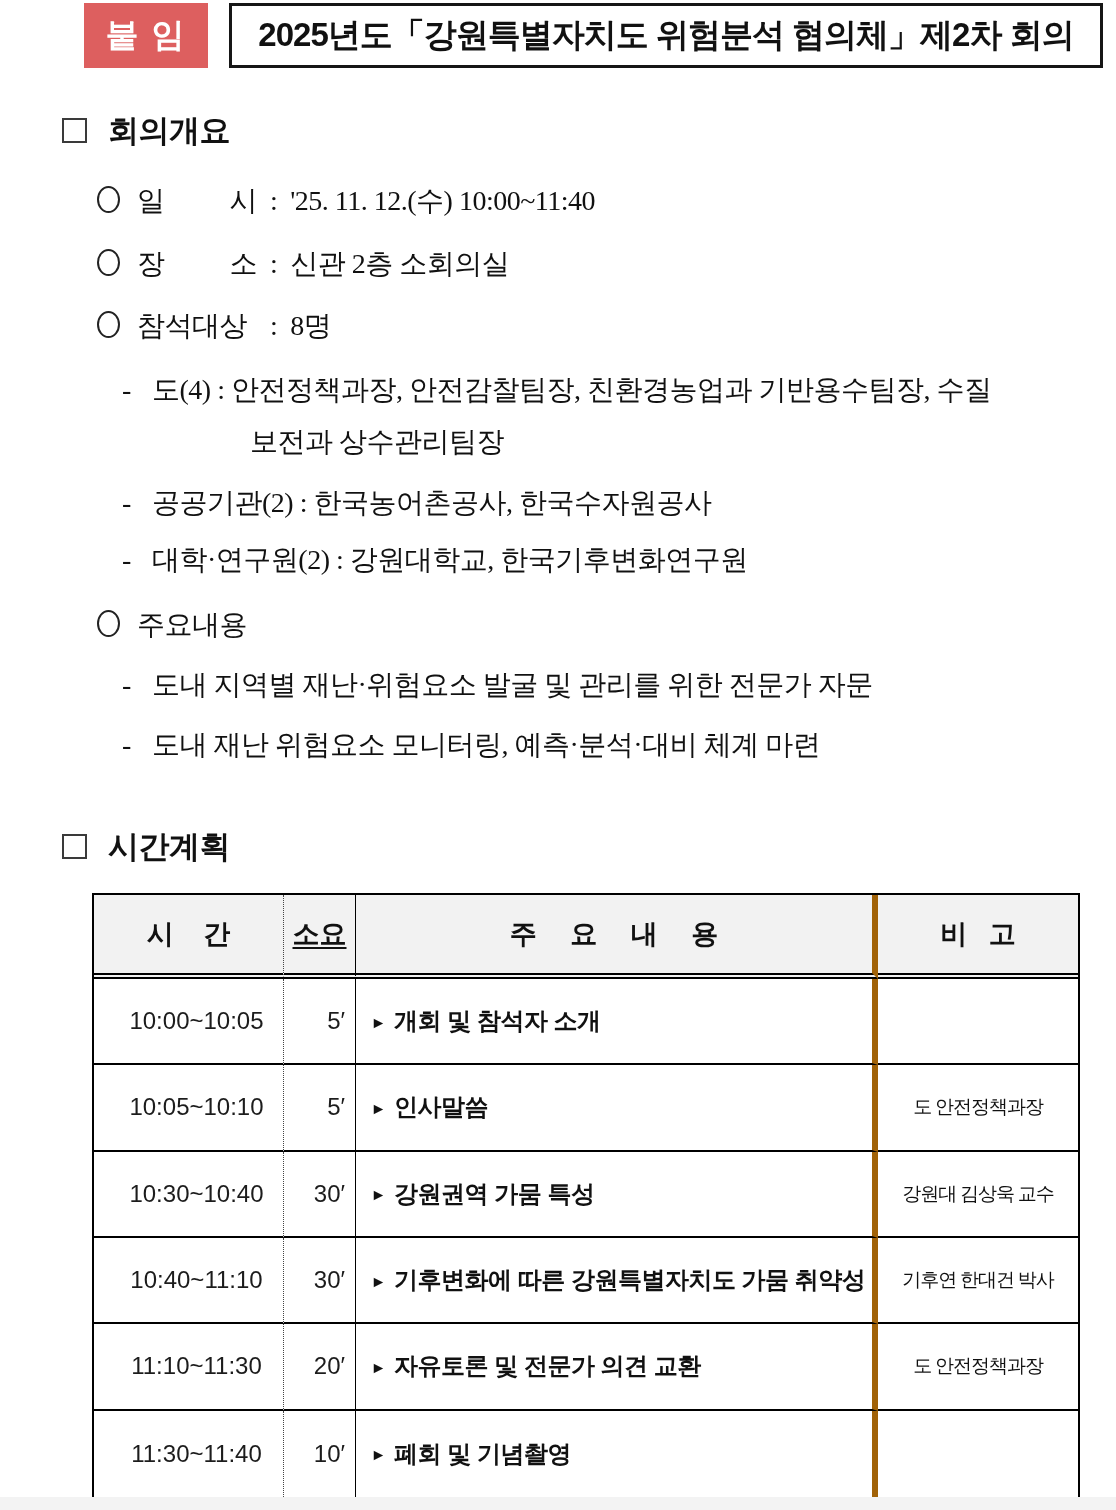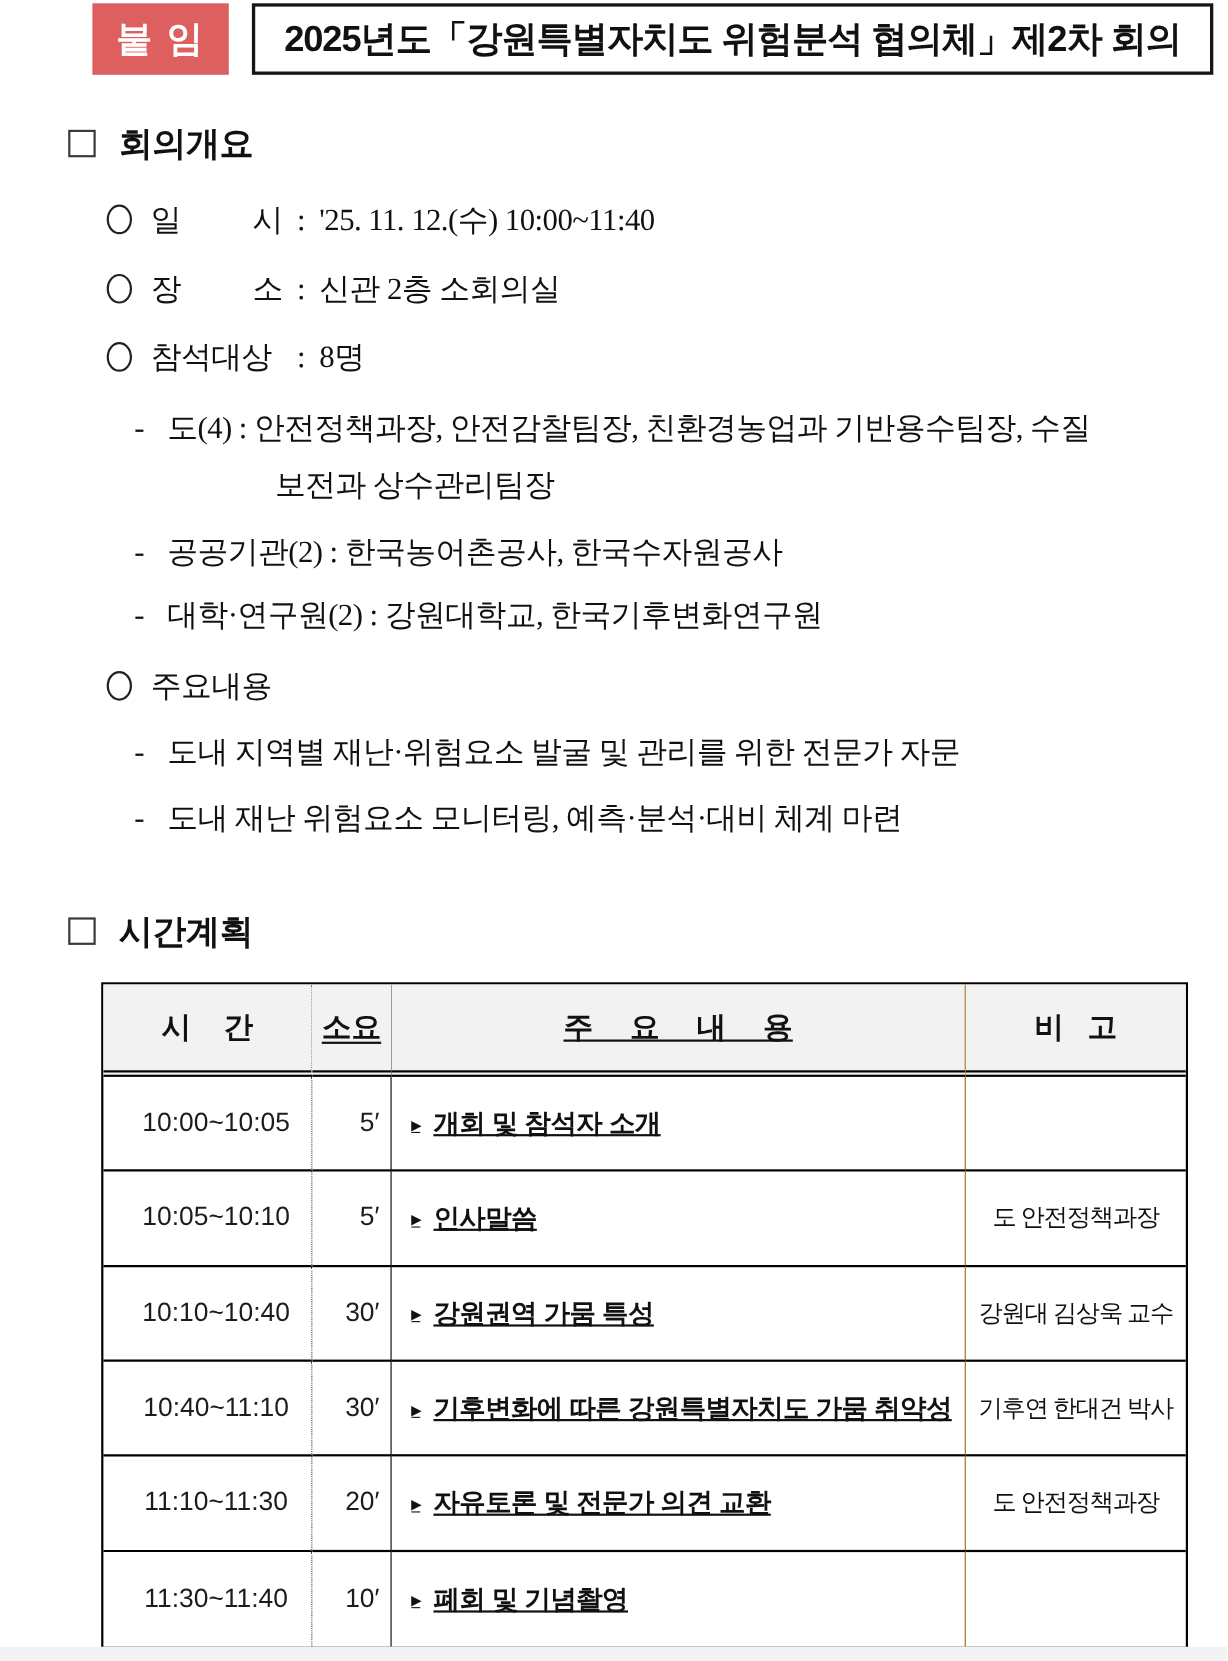--- a/index.html
+++ b/index.html
@@ -43,26 +43,26 @@
     font-family:"Liberation Sans",sans-serif;background:#fff;
   }
   .cell{display:flex;align-items:center;box-sizing:border-box;min-width:0;}
   .h-cell{background:#f2f2f2;font-weight:bold;font-size:27px;justify-content:center;border-bottom:6px double #000;}
   .h-time{word-spacing:22px;}
   .h-content{word-spacing:26px;}
   .h-note{word-spacing:14px;}
   .u-line{text-decoration:underline;text-underline-offset:4px;}
   .col1{border-right:1px dotted #444;}
   .col2{border-right:1px solid #000;}
-  .col3{border-right:1px solid #a16207;text-decoration:underline;}
+  .col3{border-right:6px solid #a16207;}
   .row-sep{border-bottom:2px solid #000;}
   .c-time{justify-content:center;font-size:24px;color:#1c1c1c;padding-left:16px;}
   .c-dur{justify-content:flex-end;padding-right:10px;font-size:24px;color:#1c1c1c;}
   .c-content{justify-content:flex-start;padding-left:18px;font-weight:bold;font-size:24px;letter-spacing:-0.5px;gap:12px;white-space:nowrap;}
-  .c-note{justify-content:center;font-family:"Liberation Serif",serif;font-size:22px;letter-spacing:-1px;white-space:nowrap;}
+  .c-note{justify-content:center;font-family:"Liberation Serif",serif;font-size:19px;letter-spacing:-1px;white-space:nowrap;}
   .tri{font-size:17px;line-height:1;flex:none;transform:translateY(1px);}
   .footer-strip{position:absolute;left:0;top:1497px;width:1116px;height:13px;background:#f3f3f3;}
 </style>
 </head>
 <body>
 
 <div class="page">
 
   <div class="doc-header">
     <div class="badge" style="background: rgb(221, 95, 95);">붙 임</div>
@@ -155,21 +155,21 @@
     <div class="cell c-note row-sep"></div>
 
     <div class="cell c-time col1 row-sep">10:05~10:10</div>
     <div class="cell c-dur col2 row-sep">5′</div>
     <div class="cell c-content col3 row-sep">
         <span class="tri">▸</span>
         <span>인사말씀</span>
       </div>
     <div class="cell c-note row-sep">도 안전정책과장</div>
 
-    <div class="cell c-time col1 row-sep">10:10~10:40</div>
+    <div class="cell c-time col1 row-sep">10:30~10:40</div>
     <div class="cell c-dur col2 row-sep">30′</div>
     <div class="cell c-content col3 row-sep">
         <span class="tri">▸</span>
         <span>강원권역 가뭄 특성</span>
       </div>
     <div class="cell c-note row-sep">강원대 김상욱 교수</div>
 
     <div class="cell c-time col1 row-sep">10:40~11:10</div>
     <div class="cell c-dur col2 row-sep">30′</div>
     <div class="cell c-content col3 row-sep">

